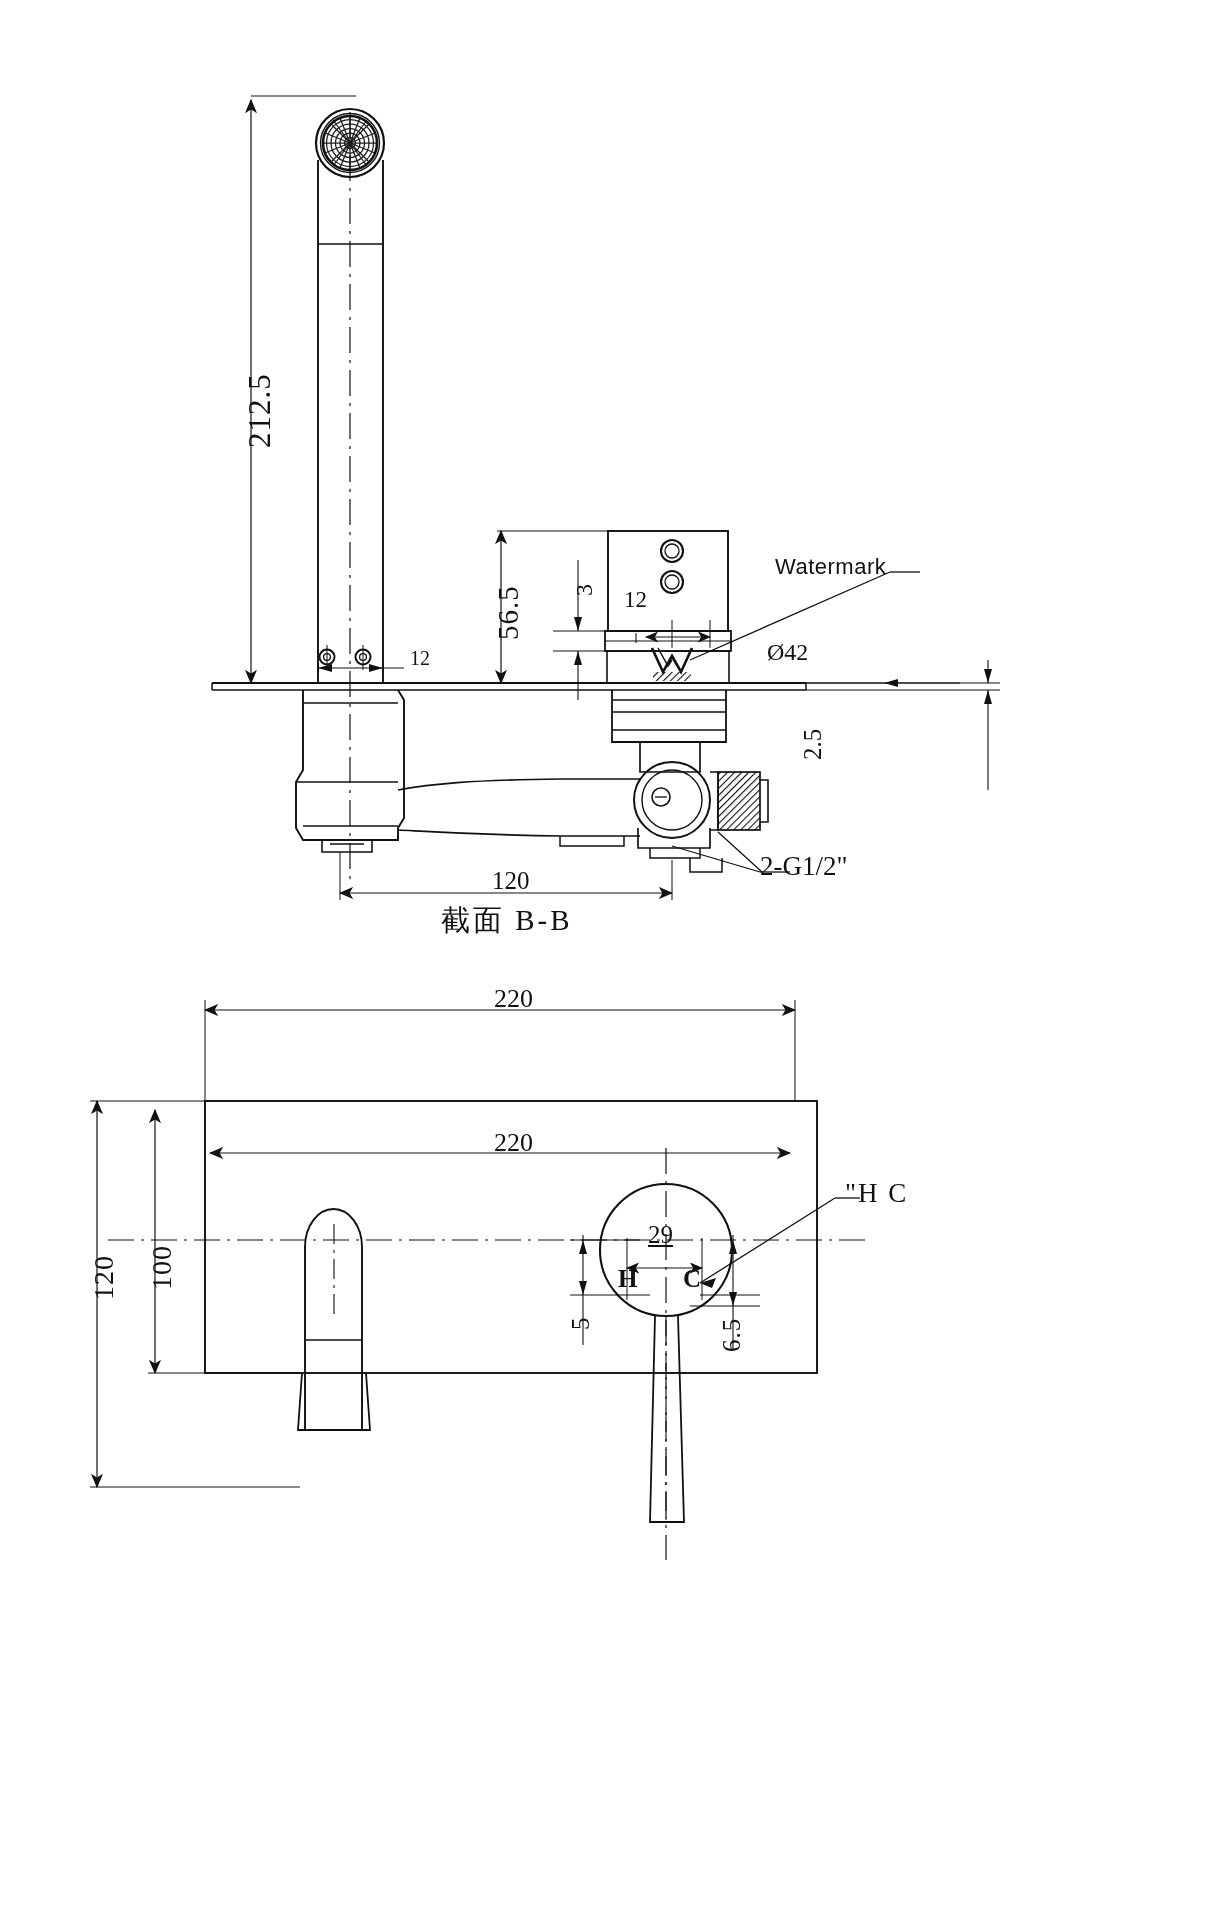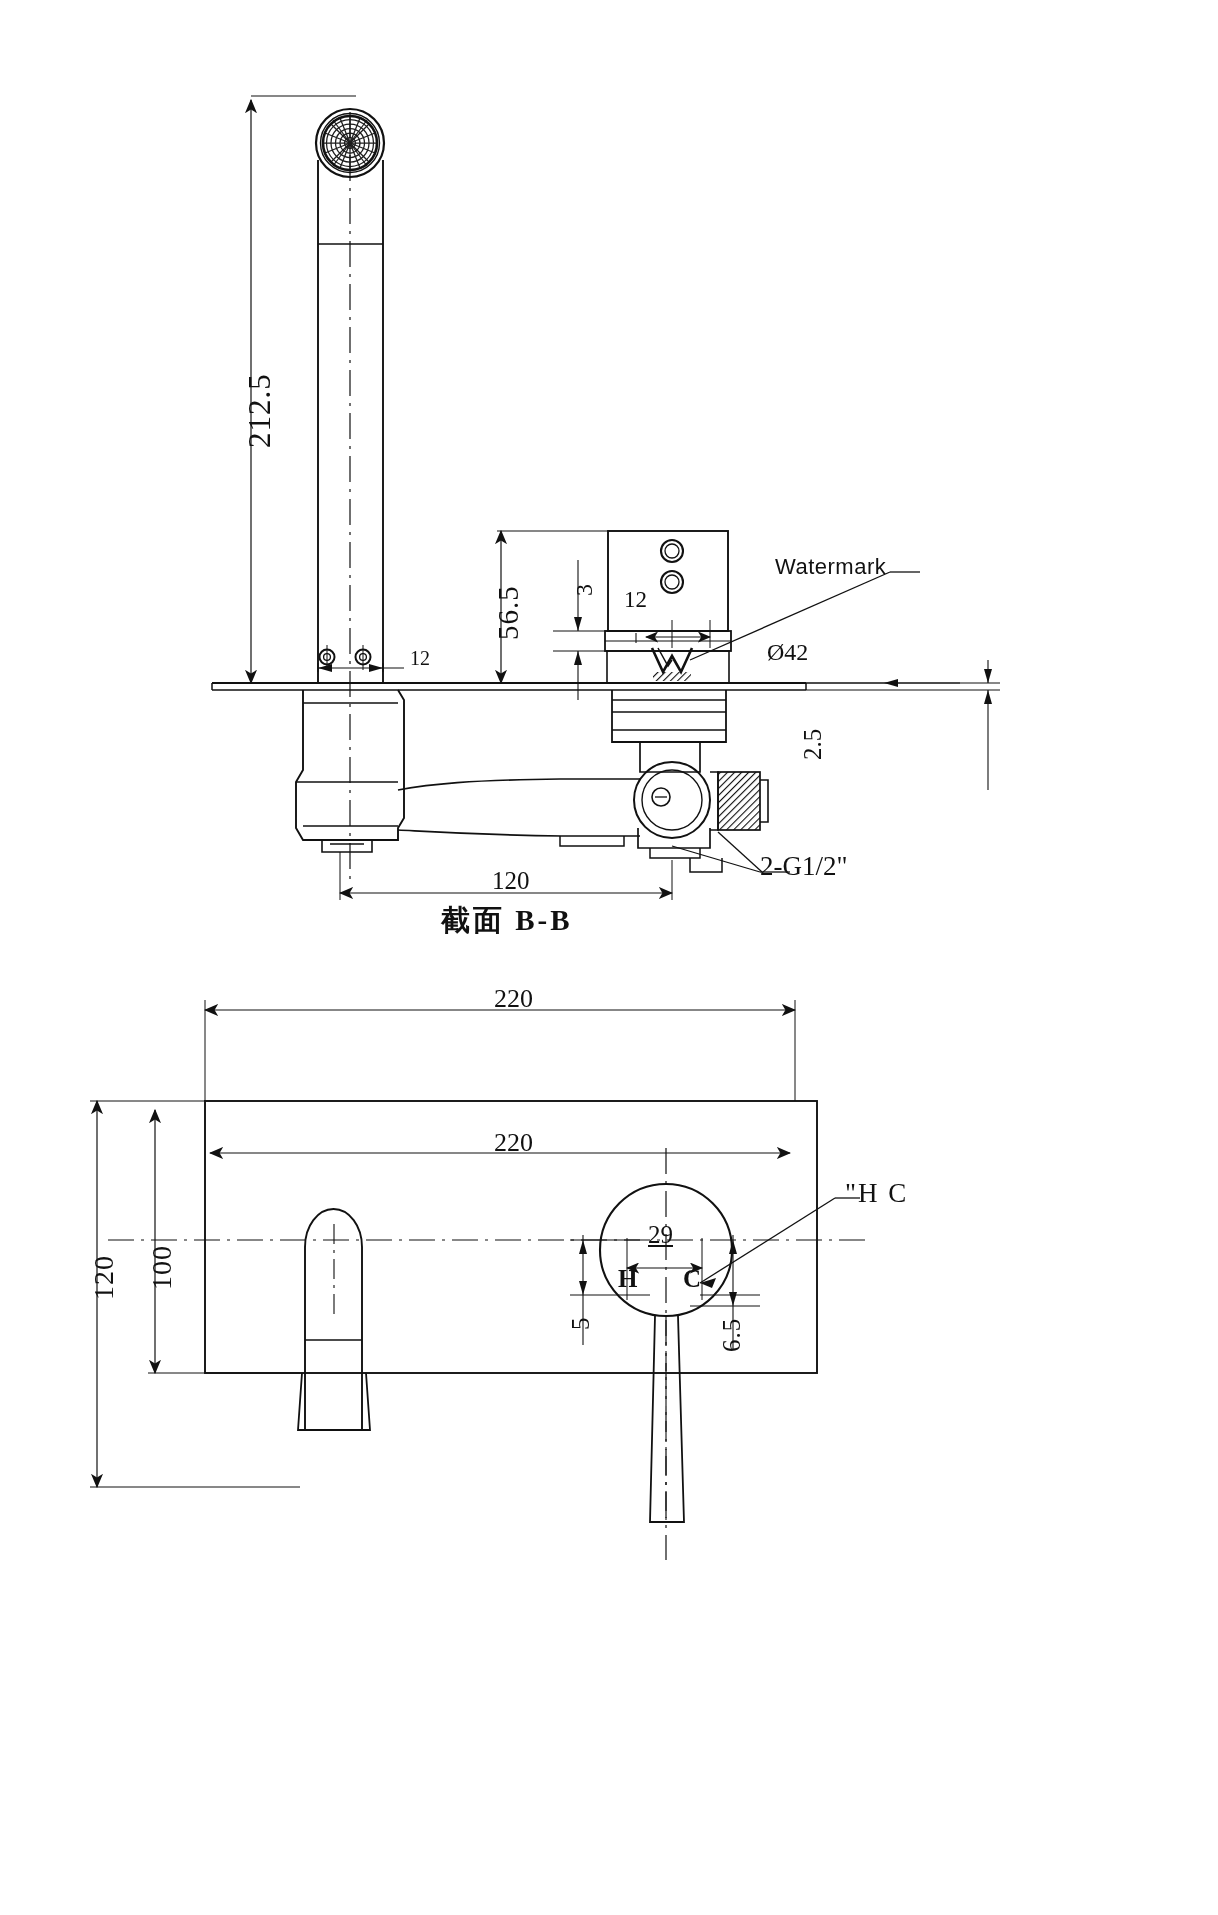--- a/index.html
+++ b/index.html
@@ -243,21 +243,21 @@
 
 <div class="lbl rot" style="left:800px;top:760px;font-size:25px;">2.5</div>
 
 <div class="lbl" style="left:775px;top:556px;font-size:22px;letter-spacing:0.5px;
             font-family:Liberation Sans, sans-serif;">Watermark</div>
 
 <div class="lbl" style="left:760px;top:853px;font-size:27px;">2-G1/2"</div>
 
 <div class="lbl" style="left:492px;top:868px;font-size:25px;">120</div>
 
-<div class="lbl" style="left:441px;top:906px;font-size:29px;letter-spacing:3px;font-weight:bold;">截面  B-B</div>
+<div class="lbl" style="left:441px;top:906px;font-size:29px;letter-spacing:3px;">截面  B-B</div>
 
 <div class="lbl" style="left:494px;top:986px;font-size:26px;">220</div>
 
 <div class="lbl" style="left:494px;top:1130px;font-size:26px;">220</div>
 
 <div class="lbl rot" style="left:90px;top:1300px;font-size:28px;letter-spacing:1px;">120</div>
 
 <div class="lbl rot" style="left:148px;top:1290px;font-size:28px;letter-spacing:1px;">100</div>
 
 <div class="lbl" style="left:648px;top:1222px;font-size:25px;text-decoration:underline;">29</div>

